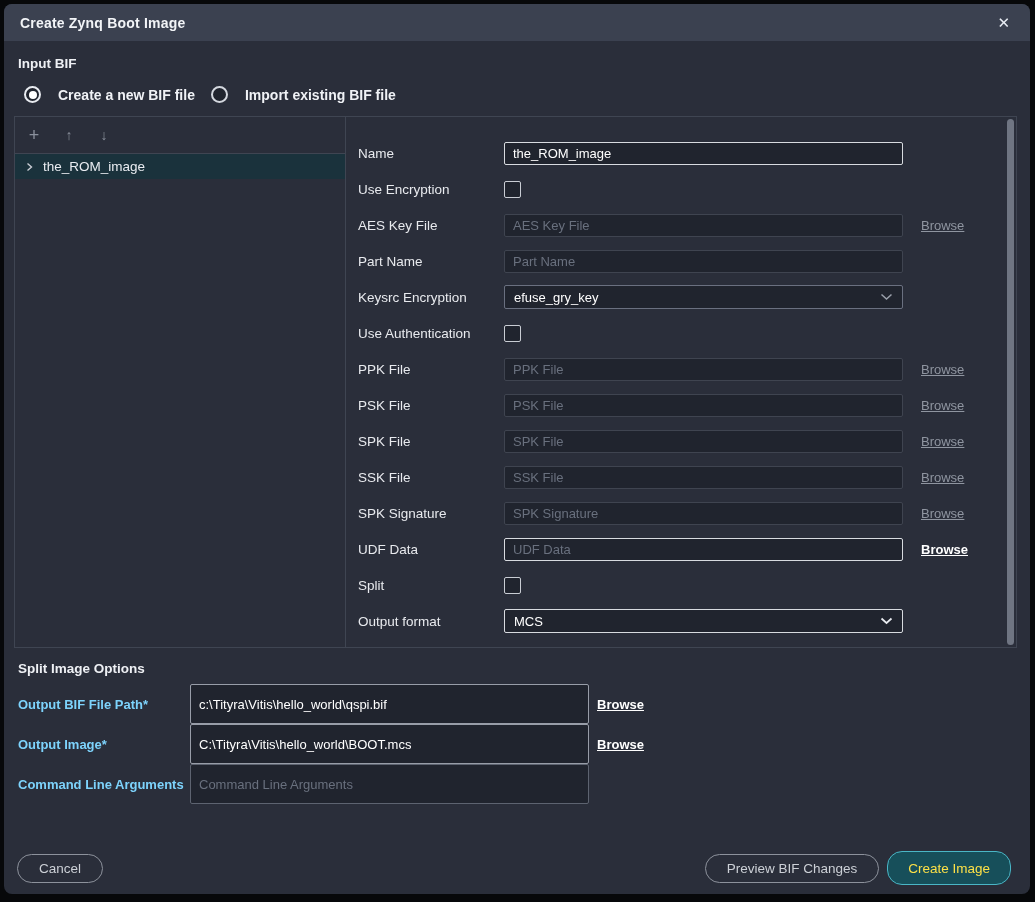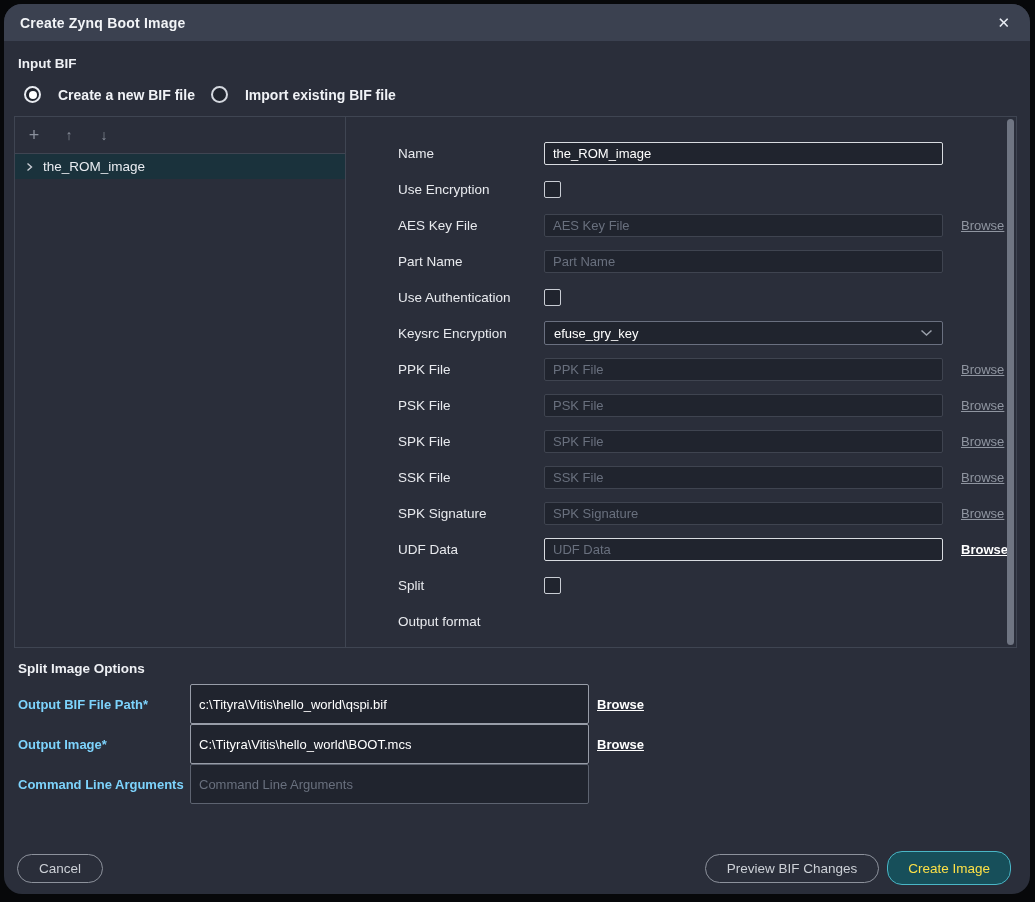--- a/index.html
+++ b/index.html
@@ -1,21 +1,21 @@
 <!DOCTYPE html>
 <html><head>
 <meta charset="utf-8">
 <style>
   * { margin:0; padding:0; box-sizing:border-box; }
   html,body { background:#07080a; }
   body { font-family:"Liberation Sans", sans-serif; }
   .page { position:relative; width:1035px; height:902px; background:#07080a; overflow:hidden; }
 
   .dialog { position:absolute; left:4px; top:4px; width:1026px; height:890px;
-            background:#2a2e3a; border-radius:18px; overflow:hidden; }
+            background:#2a2e3a; border-radius:8px; overflow:hidden; }
 
   
   .titlebar { height:37px; background:#3b4150; display:flex; align-items:center;
               justify-content:space-between; padding:0 16px; }
   .titlebar .title { color:#f2f4f7; font-size:14px; font-weight:600; letter-spacing:.2px; }
   .close-btn { color:#e9edf4; font-size:15px; cursor:pointer; line-height:1; padding:2px 4px; }
 
   
   .section-label { margin:15px 0 0 14px; color:#eef0f4; font-size:13.5px; font-weight:700; }
   .radio-row { display:flex; align-items:center; gap:16px; margin:15px 0 0 20px; }
@@ -37,21 +37,21 @@
   .tree-row { height:25px; background:#1a323c; display:flex; align-items:center; gap:9px;
               padding:0 10px; cursor:pointer; }
   .tree-label { color:#e9ecf1; font-size:13.5px; }
 
   .right-panel { flex:1; position:relative; padding-top:18px; }
   .scroll-thumb { position:absolute; right:2px; top:2px; bottom:2px; width:7px;
                   background:#6f7582; border-radius:4px; }
 
   
   .form-row { height:36px; display:flex; align-items:center; padding-left:12px; }
-  .form-label { width:146px; flex:0 0 146px; color:#e8eaee; font-size:13.5px;margin-left:40px; }
+  .form-label { width:146px; flex:0 0 146px; color:#e8eaee; font-size:13.5px; }
   .form-input { width:399px; height:23px; background:#20242e; border:1px solid #3f4450;
                 border-radius:2px; color:#fff; font-size:13px; padding:0 8px; outline:none;
                 font-family:"Liberation Sans", sans-serif; }
   .form-input::placeholder { color:#69707e; }
   .form-input.bright { border-color:#d8dbe0; }
   .checkbox { width:17px; height:17px; border:1.5px solid #c9cdd4; border-radius:2px;
               background:#20242e; cursor:pointer; }
   .selectbox { width:399px; height:24px; background:#20242e; border:1px solid #6a7080;
                border-radius:2px; display:flex; align-items:center; justify-content:space-between;
                padding:0 9px; color:#fff; font-size:13px; cursor:pointer; }
@@ -142,35 +142,35 @@
           <input class="form-input" placeholder="AES Key File" style="">
           <a class="browse">Browse</a>
         </div>
 
         <div class="form-row">
           <span class="form-label">Part Name</span>
           <input class="form-input" placeholder="Part Name" style="">
         </div>
 
         <div class="form-row">
-          <span class="form-label">Use Authentication</span>
-          <span class="checkbox"></span>
-        </div>
-
-        <div class="form-row">
           <span class="form-label">Keysrc Encryption</span>
           <div class="selectbox">
             <span>efuse_gry_key</span>
             <svg class="chev-svg" width="13" height="8" viewBox="0 0 13 8">
                 <polyline points="1.5,1.5 6.5,6 11.5,1.5" fill="none" stroke="#9aa0ab" stroke-width="1.5"></polyline>
               </svg>
           </div>
         </div>
 
         <div class="form-row">
+          <span class="form-label">Use Authentication</span>
+          <span class="checkbox"></span>
+        </div>
+
+        <div class="form-row">
           <span class="form-label">PPK File</span>
           <input class="form-input" placeholder="PPK File" style="">
           <a class="browse">Browse</a>
         </div>
 
         <div class="form-row">
           <span class="form-label">PSK File</span>
           <input class="form-input" placeholder="PSK File" style="">
           <a class="browse">Browse</a>
         </div>
@@ -199,20 +199,26 @@
           <a class="browse bold">Browse</a>
         </div>
 
         <div class="form-row">
           <span class="form-label">Split</span>
           <span class="checkbox"></span>
         </div>
 
         <div class="form-row">
           <span class="form-label">Output format</span>
+          <div class="selectbox bright">
+            <span>MCS</span>
+            <svg class="chev-svg" width="13" height="8" viewBox="0 0 13 8">
+                <polyline points="1.5,1.5 6.5,6 11.5,1.5" fill="none" stroke="#e8ebf0" stroke-width="1.7"></polyline>
+              </svg>
+          </div>
         </div>
 
       </div>
     </div>
 
     <div class="boot-label">Split Image Options</div>
 
     <div class="boot-rows">
       <div class="boot-row">
         <span class="boot-label-col">Output BIF File Path*</span>

